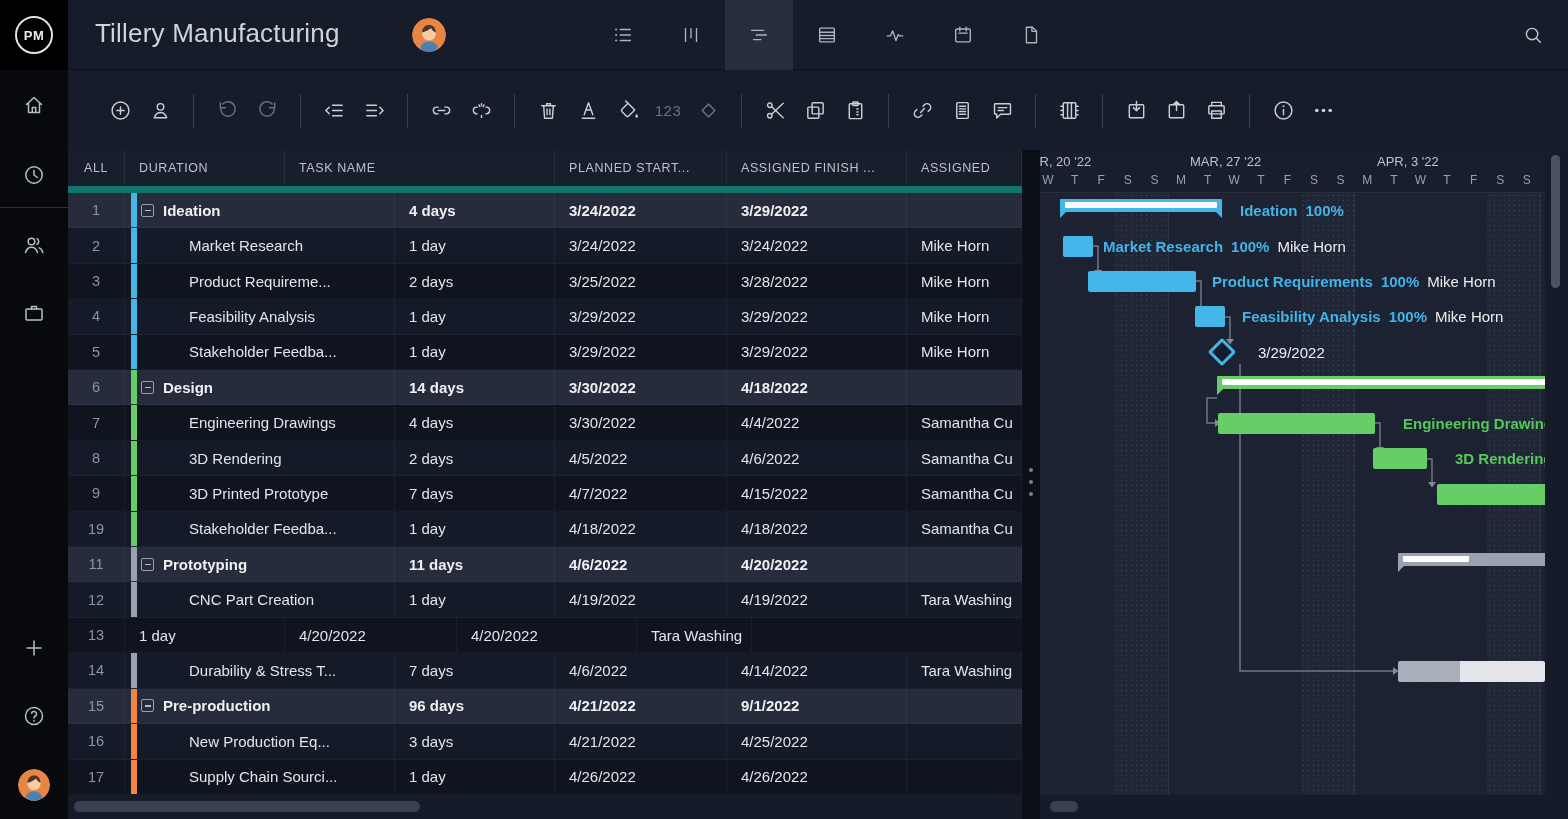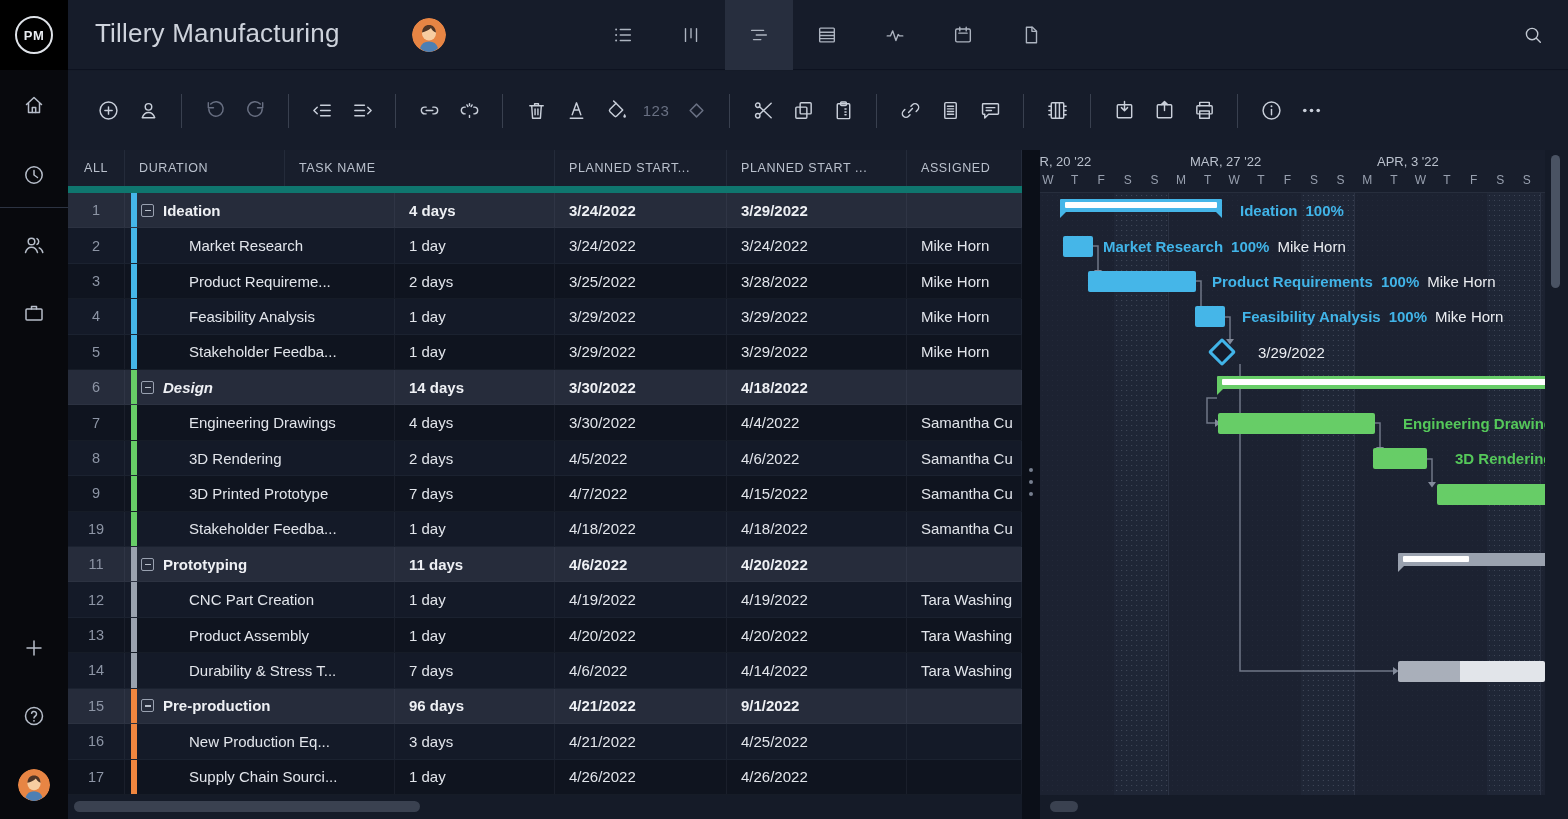--- a/index.html
+++ b/index.html
@@ -18,21 +18,21 @@
   
   #topbar{position:absolute;left:68px;top:0;width:1500px;height:70px;background:#161c2a;border-bottom:1px solid #0d1220}
   .title{position:absolute;left:27px;top:18px;font-size:26px;font-weight:500;color:#ced3dc;letter-spacing:.2px}
   .tavatar{position:absolute;left:344px;top:18px;width:34px;height:34px;border-radius:50%;overflow:hidden}
   #viewtabs{position:absolute;left:521px;top:0;height:70px;display:flex}
   .vtab{width:68px;height:70px;display:flex;align-items:center;justify-content:center;color:#adb4c0;cursor:pointer}
   .vtab.active{background:#272e3e}
   #searchbtn{position:absolute;left:1448px;top:18px;width:34px;height:34px;display:flex;align-items:center;justify-content:center;color:#c3c9d3;cursor:pointer}
 
   
-  #toolbar{position:absolute;left:68px;top:71px;width:1500px;height:79px;background:#161c2a;display:flex;align-items:center;padding-left:20px}
+  #toolbar{position:absolute;left:68px;top:71px;width:1500px;height:79px;background:#161c2a;display:flex;align-items:center;padding-left:32px}
   .tbtn{width:40px;height:40px;display:flex;align-items:center;justify-content:center;color:#c9cfda;cursor:pointer;border-radius:4px;flex:none}
   .tbtn.dim{color:#697083}
   .tbtn .t123{font-size:15px;letter-spacing:.5px}
   .tsep{width:1px;height:34px;background:#39404f;margin:0 13px;flex:none}
   .ic{display:flex}
 
   
   #tablepanel{position:absolute;left:68px;top:150px;width:954px;height:645px;background:#10151f}
   #thead{display:flex;height:43px;background:#181e2c;border-bottom:7px solid #0f766e}
   .th{display:flex;align-items:center;padding-left:14px;font-size:12.5px;letter-spacing:.6px;color:#bac1cd;border-right:1px solid #242b3a;cursor:pointer;overflow:hidden;white-space:nowrap;flex:none}
@@ -442,21 +442,21 @@
         </span>
       </div>
     </div>
 
   <div id="tablepanel">
     <div id="thead">
         <div class="th c0" style="width: 57px;">ALL</div>
         <div class="th" style="width: 160px;">DURATION</div>
         <div class="th" style="width: 270px;">TASK NAME</div>
         <div class="th" style="width: 172px;">PLANNED START...</div>
-        <div class="th" style="width: 180px;">PLANNED START ...</div>
+        <div class="th" style="width: 180px;">ASSIGNED FINISH ...</div>
         <div class="th" style="width: 115px;">ASSIGNED</div>
       </div>
     <div id="tbody">
         <div class="trow parent">
           <div class="td num" style="width: 57px;">1</div>
           <div class="td name" style="width: 270px;">
             <span class="ind" style="background: rgb(69, 182, 232);"></span>
             <span class="collapse"></span>
             <span class="nm-parent">Ideation</span>
           </div>
@@ -504,21 +504,21 @@
             <span class="ind" style="background: rgb(69, 182, 232);"></span>
             <span class="nm-child">Stakeholder Feedba...</span>
           </div>
           <div class="td" style="width: 160px;">1 day</div>
           <div class="td" style="width: 172px;">3/29/2022</div>
           <div class="td" style="width: 180px;">3/29/2022</div>
           <div class="td" style="width: 115px;">Mike Horn</div>
         </div>
         <div class="trow parent">
           <div class="td num" style="width: 57px;">6</div>
-          <div class="td name" style="width: 270px; font-style: italic;">
+          <div class="td name" style="width: 270px;">
             <span class="ind" style="background: rgb(103, 205, 103);"></span>
             <span class="collapse"></span>
             <span class="nm-parent">Design</span>
           </div>
           <div class="td" style="width: 160px;">14 days</div>
           <div class="td" style="width: 172px;">3/30/2022</div>
           <div class="td" style="width: 180px;">4/18/2022</div>
           <div class="td" style="width: 115px;"></div>
         </div>
         <div class="trow even">
@@ -583,24 +583,20 @@
             <span class="ind" style="background: rgb(154, 162, 175);"></span>
             <span class="nm-child">CNC Part Creation</span>
           </div>
           <div class="td" style="width: 160px;">1 day</div>
           <div class="td" style="width: 172px;">4/19/2022</div>
           <div class="td" style="width: 180px;">4/19/2022</div>
           <div class="td" style="width: 115px;">Tara Washing</div>
         </div>
         <div class="trow even">
           <div class="td num" style="width: 57px;">13</div>
-          <div class="td name" style="width: 270px;">
-            <span class="ind" style="background: rgb(154, 162, 175);"></span>
-            <span class="nm-child">Product Assembly</span>
-          </div>
           <div class="td" style="width: 160px;">1 day</div>
           <div class="td" style="width: 172px;">4/20/2022</div>
           <div class="td" style="width: 180px;">4/20/2022</div>
           <div class="td" style="width: 115px;">Tara Washing</div>
         </div>
         <div class="trow odd">
           <div class="td num" style="width: 57px;">14</div>
           <div class="td name" style="width: 270px;">
             <span class="ind" style="background: rgb(154, 162, 175);"></span>
             <span class="nm-child">Durability &amp; Stress T...</span>

